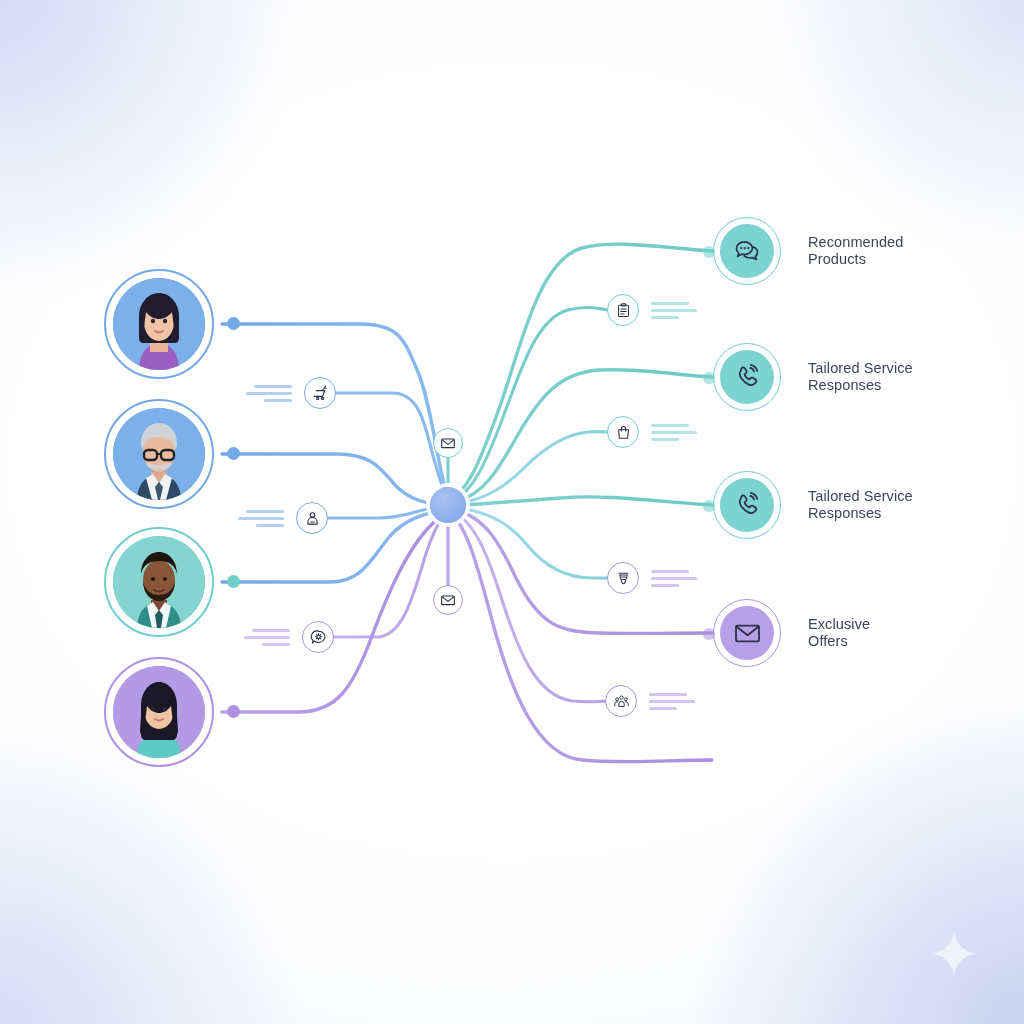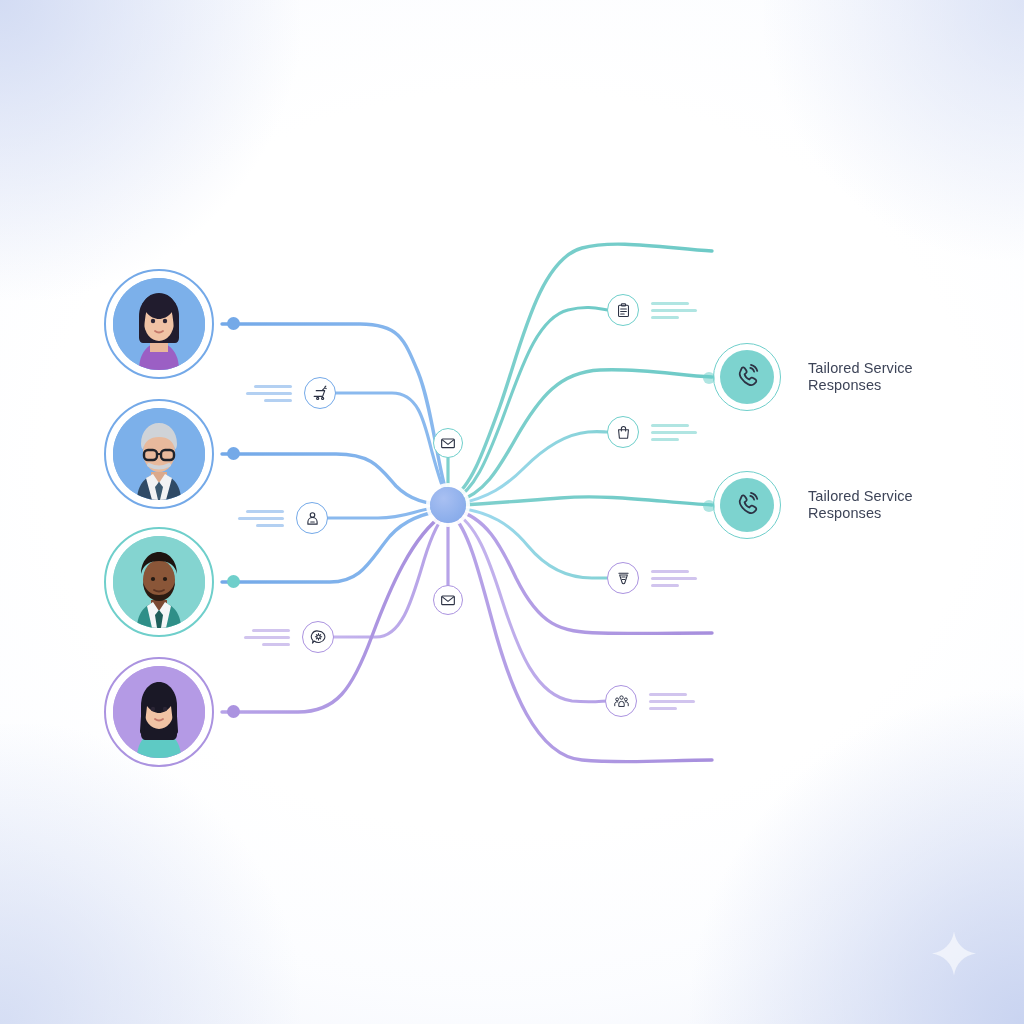--- a/index.html
+++ b/index.html
@@ -357,20 +357,36 @@
         <path d="M2.5 18v-2.6a3.3 3.3 0 014.2-3M21.5 18v-2.6a3.3 3.3 0 00-4.2-3" stroke-linecap="round"></path>
       </svg>
     </div>
     <div class="chip-lines lines-right">
         <i></i>
         <i></i>
         <i></i>
       </div>
   </div>
 
+  <div class="out-node" style="left:713px;top:217px;--ring:#6fcfcb;--fill:#7dd3cf">
+    <div class="out-ring">
+      <div class="out-nub"></div>
+      <div class="out-fill">
+        <svg viewBox="0 0 24 24" width="28" height="28" fill="none" stroke="#2c3244" stroke-width="1.45">
+          <path d="M3 9.6c0-3 3-5.4 6.8-5.4s6.8 2.4 6.8 5.4-3 5.4-6.8 5.4a9.4 9.4 0 01-2.3-.3L4 16.6l.9-2.6A5.4 5.4 0 013 9.6z" stroke-linejoin="round"></path>
+          <path d="M16.4 8.4c2.7.5 4.6 2.4 4.6 4.7a4.6 4.6 0 01-1.9 3.6l.9 2.6-3.2-1.6a8.8 8.8 0 01-2.2.3c-2.3 0-4.3-.9-5.5-2.2" stroke-linejoin="round"></path>
+          <circle cx="7" cy="9.5" r="0.95" fill="#2c3244" stroke="none"></circle>
+          <circle cx="10" cy="9.5" r="0.95" fill="#2c3244" stroke="none"></circle>
+          <circle cx="13" cy="9.5" r="0.95" fill="#2c3244" stroke="none"></circle>
+        </svg>
+      </div>
+    </div>
+    <div class="out-label">Reconmended
+Products</div>
+  </div>
 
   <div class="out-node" style="left:713px;top:343px;--ring:#6fcfcb;--fill:#7dd3cf">
     <div class="out-ring">
       <div class="out-nub"></div>
       <div class="out-fill">
         <svg viewBox="0 0 24 24" width="28" height="28" fill="none" stroke="#2c3244" stroke-width="1.5">
           <path d="M7.6 4.2c.8-.7 1.9-.6 2.5.3l1.3 2c.5.8.3 1.8-.5 2.4l-1 .7c.5 1.8 2.3 3.8 4.1 4.6l.8-1c.6-.8 1.7-1 2.5-.4l2 1.4c.8.6.9 1.7.2 2.4l-1.3 1.3c-1.2 1.2-3.1 1.3-5 .4-2.2-1-4.5-3-6-5.2-1.4-2.1-1.9-4.3-.9-5.9z" stroke-linejoin="round"></path>
           <path d="M14.8 4.2a4.6 4.6 0 013.3 3.2M15.4 1.6a7.4 7.4 0 015.4 5.2" stroke-linecap="round"></path>
         </svg>
       </div>
@@ -386,19 +402,32 @@
         <svg viewBox="0 0 24 24" width="28" height="28" fill="none" stroke="#2c3244" stroke-width="1.5">
           <path d="M7.6 4.2c.8-.7 1.9-.6 2.5.3l1.3 2c.5.8.3 1.8-.5 2.4l-1 .7c.5 1.8 2.3 3.8 4.1 4.6l.8-1c.6-.8 1.7-1 2.5-.4l2 1.4c.8.6.9 1.7.2 2.4l-1.3 1.3c-1.2 1.2-3.1 1.3-5 .4-2.2-1-4.5-3-6-5.2-1.4-2.1-1.9-4.3-.9-5.9z" stroke-linejoin="round"></path>
           <path d="M14.8 4.2a4.6 4.6 0 013.3 3.2M15.4 1.6a7.4 7.4 0 015.4 5.2" stroke-linecap="round"></path>
         </svg>
       </div>
     </div>
     <div class="out-label">Tailored Service
 Responses</div>
   </div>
 
+  <div class="out-node" style="left:713px;top:599px;--ring:#ab93e0;--fill:#b8a0e8">
+    <div class="out-ring">
+      <div class="out-nub"></div>
+      <div class="out-fill">
+        <svg viewBox="0 0 24 24" width="29" height="29" fill="none" stroke="#2c3244" stroke-width="1.5">
+          <rect x="2.5" y="5.5" width="19" height="13" rx="1"></rect>
+          <path d="M2.8 6.2L12 13.4l9.2-7.2" stroke-linejoin="round"></path>
+        </svg>
+      </div>
+    </div>
+    <div class="out-label">Exclusive
+Offers</div>
+  </div>
 
 
   <svg class="sparkle" viewBox="0 0 40 40">
     <path d="M20 2c1.4 9.5 8.1 16.2 17.6 17.6C28.1 21 21.4 27.7 20 37.2 18.6 27.7 11.9 21 2.4 19.6 11.9 18.2 18.6 11.5 20 2z" fill="#ffffff" opacity="0.78"></path>
   </svg>
 
 </div>
 
 </body></html>

